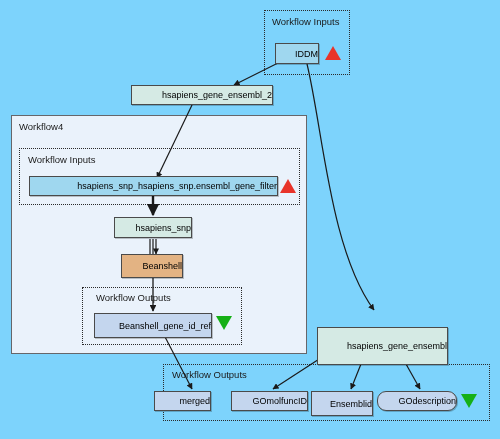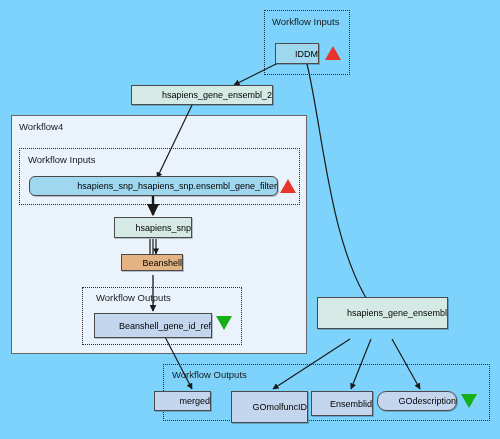--- a/index.html
+++ b/index.html
@@ -134,47 +134,47 @@
 
   <div class="node input" style="left:275px; top:43px; width:44px; height:21px;">
     <span>IDDM</span>
   </div>
   <div class="tri tri-up" style="left:325px; top:46px;"></div>
 
   <div class="node proc" style="left:131px; top:85px; width:142px; height:20px;padding-left:21px;">
     <span>hsapiens_gene_ensembl_2</span>
   </div>
 
-  <div class="node input" style="left:29px; top:176px; width:249px; height:20px;border-radius:6px;">
+  <div class="node input" style="left:29px; top:176px; width:249px; height:20px;">
     <span>hsapiens_snp_hsapiens_snp.ensembl_gene_filter</span>
   </div>
   <div class="tri tri-up" style="left:280px; top:179px;"></div>
 
   <div class="node proc" style="left:114px; top:217px; width:78px; height:21px;">
     <span>hsapiens_snp</span>
   </div>
 
-  <div class="node bean" style="left:121px; top:254px; width:62px; height:17px;">
+  <div class="node bean" style="left:121px; top:254px; width:62px; height:24px;">
     <span>Beanshell</span>
   </div>
 
   <div class="node output" style="left:94px; top:313px; width:118px; height:25px;">
     <span>Beanshell_gene_id_ref</span>
   </div>
   <div class="tri tri-down" style="left:216px; top:316px;"></div>
 
-  <div class="node proc" style="left:317px; top:297px; width:131px; height:32px;">
+  <div class="node proc" style="left:317px; top:327px; width:131px; height:38px;">
     <span>hsapiens_gene_ensembl</span>
   </div>
 
   <div class="node output" style="left:154px; top:391px; width:57px; height:20px;">
     <span>merged</span>
   </div>
 
-  <div class="node output" style="left:231px; top:391px; width:77px; height:32px;">
+  <div class="node output" style="left:231px; top:391px; width:77px; height:20px;">
     <span>GOmolfuncID</span>
   </div>
 
   <div class="node output" style="left:311px; top:391px; width:62px; height:25px;">
     <span>Ensemblid</span>
   </div>
 
   <div class="node output" style="left:377px; top:391px; width:80px; height:20px;border-radius:9px;">
     <span>GOdescription</span>
   </div>

